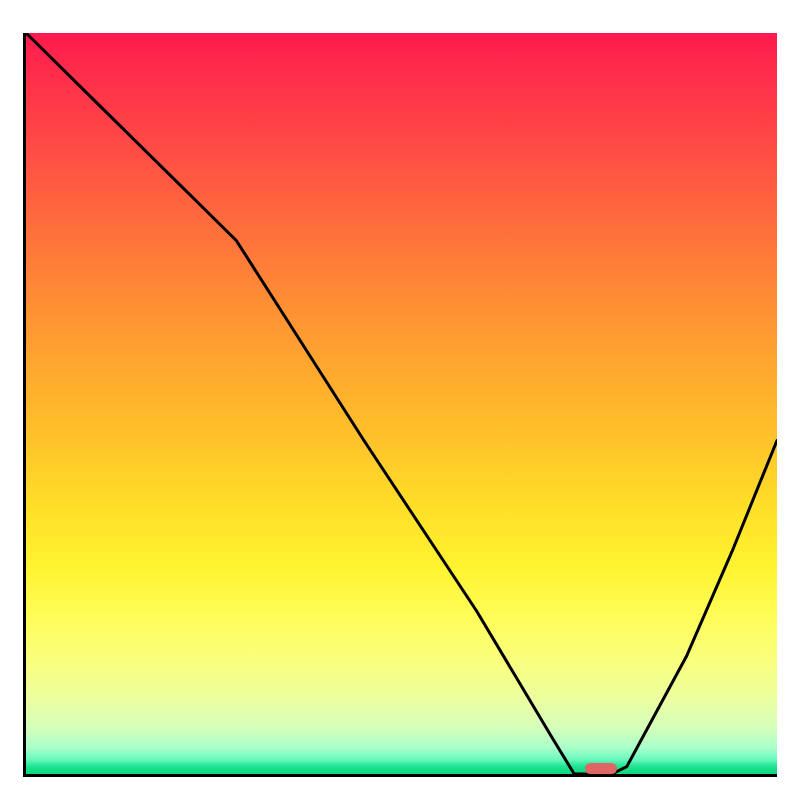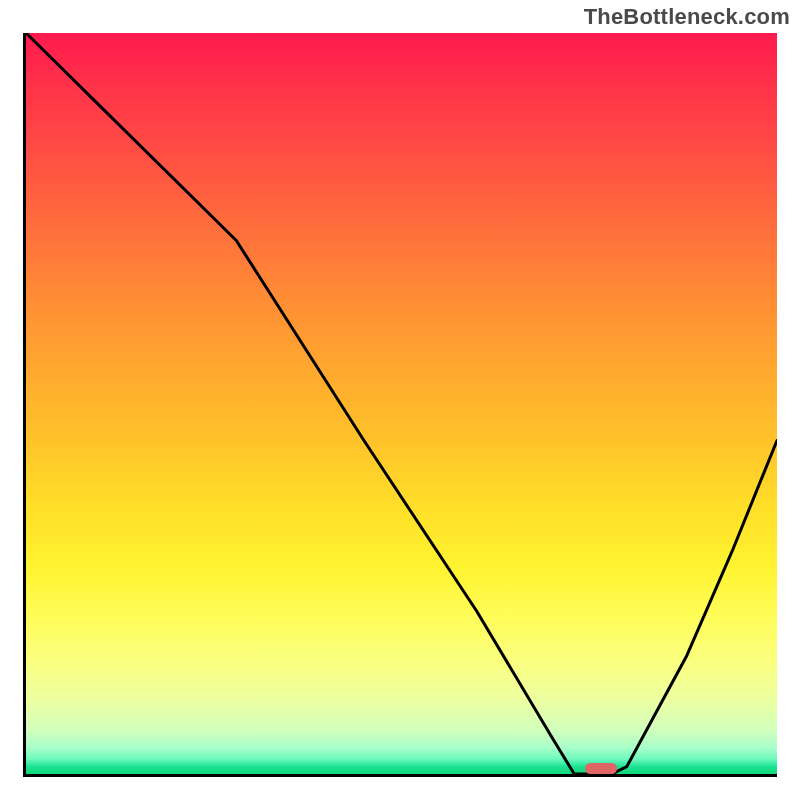--- a/index.html
+++ b/index.html
@@ -73,21 +73,20 @@
     border-radius: 5.5px;
     background: #e06666;
     z-index: 6;
     bottom: 0px;
   }
 </style>
 </head>
 <body>
 
 <div class="chart-wrap">
-  <div class="watermark">TheBottleneck.com</div>
 
   <div class="plot-area">
     <div class="gradient-bg"></div>
 
     <svg class="curve-svg" viewBox="0 0 100 100" preserveAspectRatio="none">
       <path id="curve-path" fill="none" stroke="#000" stroke-width="3" stroke-linecap="round" stroke-linejoin="round" vector-effect="non-scaling-stroke" d="M0.000 0.000 L10.000 10.000 L25.000 25.000 L28.000 28.000 L45.000 55.000 L60.000 78.000 L70.000 95.000 L73.000 100.000 L78.000 100.000 L80.000 99.000 L88.000 84.000 L94.000 70.000 L100.000 55.000"></path>
     </svg>
 
     <div id="opt-marker" class="marker" style="left: 74.5%; width: 4.2%;"></div>
   </div>

